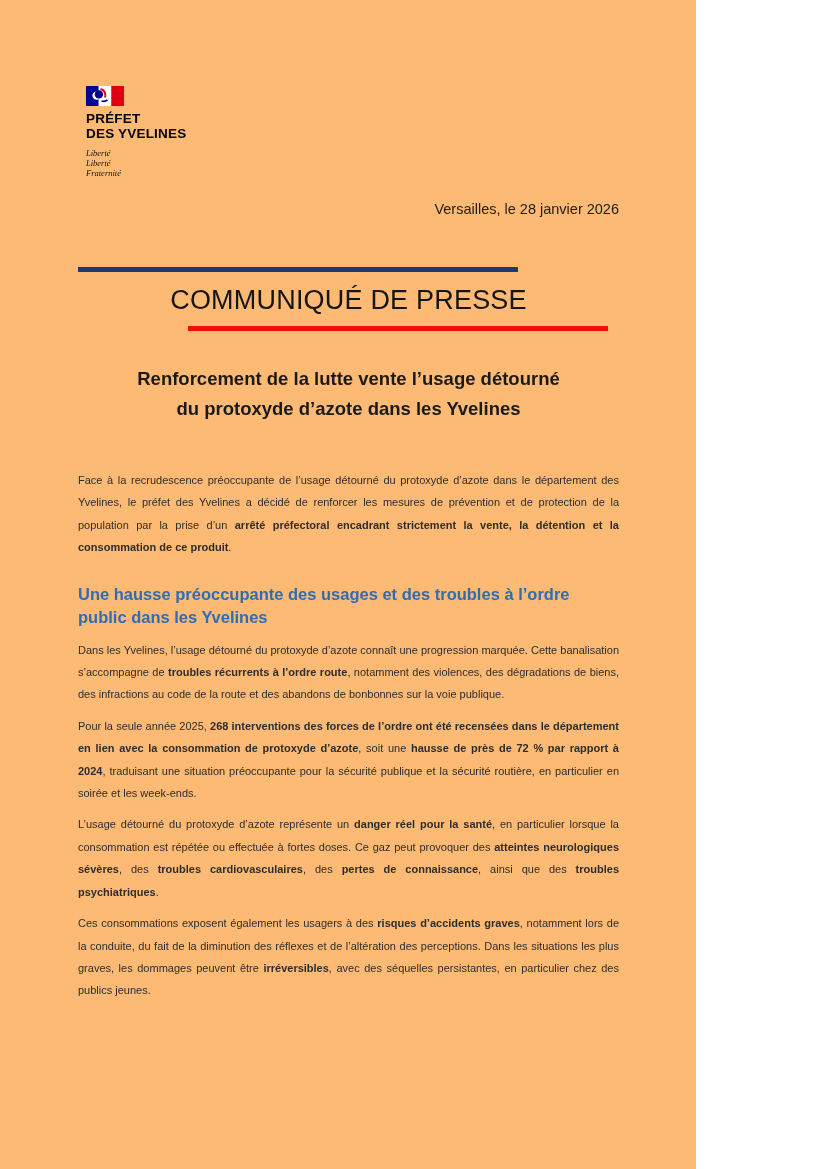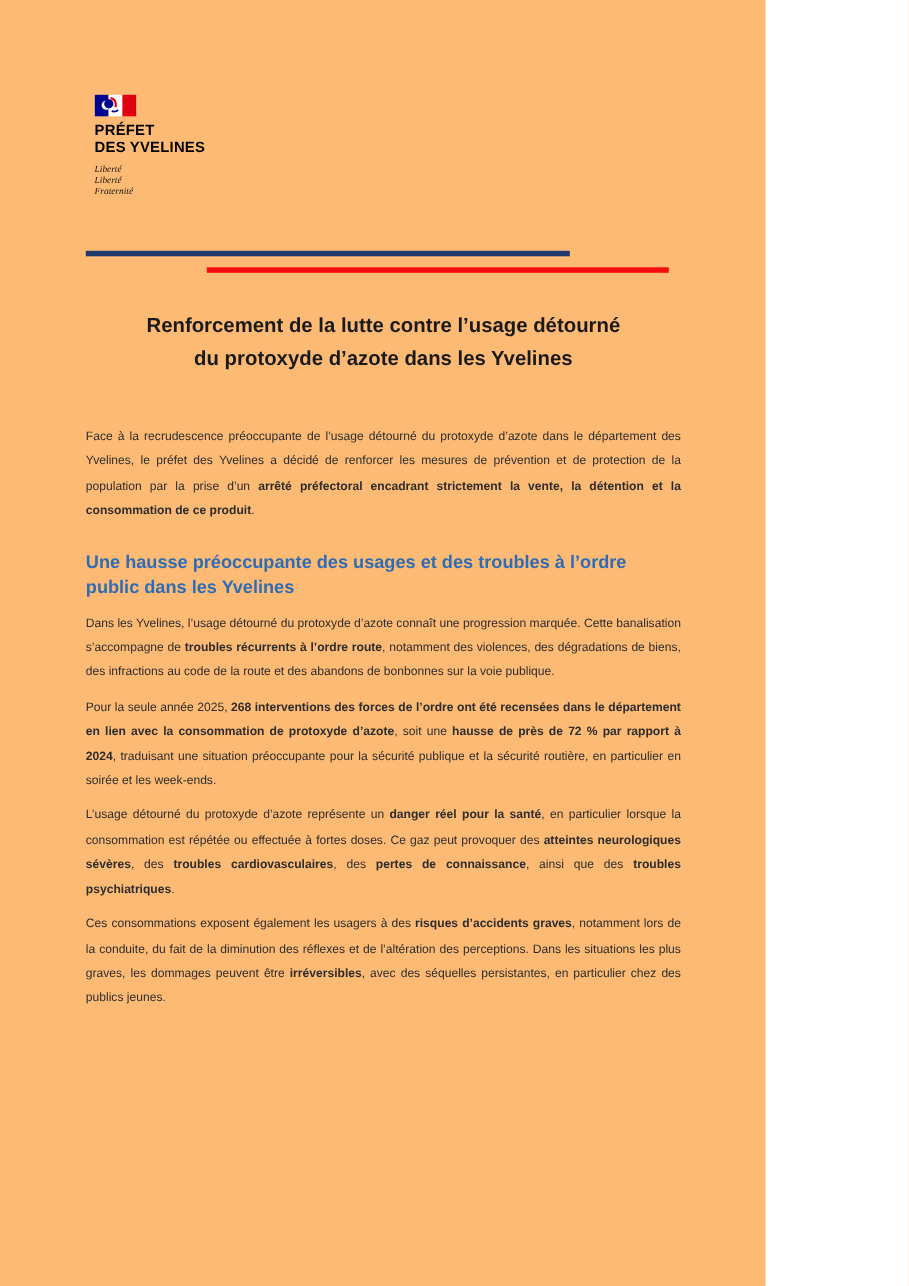--- a/index.html
+++ b/index.html
@@ -106,25 +106,27 @@
         <div>PRÉFET</div>
         <div>DES YVELINES</div>
       </div>
       <div class="motto">
         <div>Liberté</div>
         <div>Liberté</div>
         <div>Fraternité</div>
       </div>
     </div>
 
+    <div class="dateline">Versailles, le 28 janvier 2026</div>
 
     <div class="banner-blue-line" style="background: rgb(30, 58, 110);"></div>
+    <div class="banner-title">COMMUNIQUÉ DE PRESSE</div>
     <div class="banner-red-line" style="background: rgb(245, 13, 13);"></div>
 
-    <div class="headline">Renforcement de la lutte contre l’usage détourné du protoxyde d’azote dans les Yvelines</div>
+    <div class="headline">Renforcement de la lutte vente l’usage détourné du protoxyde d’azote dans les Yvelines</div>
 
     <p class="body-p first"><span>Face à la recrudescence préoccupante de l’usage détourné du protoxyde d’azote dans le département des Yvelines, le préfet des Yvelines a décidé de renforcer les mesures de prévention et de protection de la population par la prise d’un </span><span class="b">arrêté préfectoral encadrant strictement la vente, la détention et la consommation de ce produit</span><span>.</span></p>
 
     <h2 class="section-h" style="color: rgb(46, 109, 180); margin-top: 24px;">Une hausse préoccupante des usages et des troubles à l’ordre public dans les Yvelines</h2>
 
     <p class="body-p"><span>Dans les Yvelines, l’usage détourné du protoxyde d’azote connaît une progression marquée. Cette banalisation s’accompagne de </span><span class="b">troubles récurrents à l’ordre route</span><span>, notamment des violences, des dégradations de biens, des infractions au code de la route et des abandons de bonbonnes sur la voie publique.</span></p>
 
     <p class="body-p"><span>Pour la seule année 2025, </span><span class="b">268 interventions des forces de l’ordre ont été recensées dans le département en lien avec la consommation de protoxyde d’azote</span><span>, soit une </span><span class="b">hausse de près de 72 % par rapport à 2024</span><span>, traduisant une situation préoccupante pour la sécurité publique et la sécurité routière, en particulier en soirée et les week-ends.</span></p>
 
 

